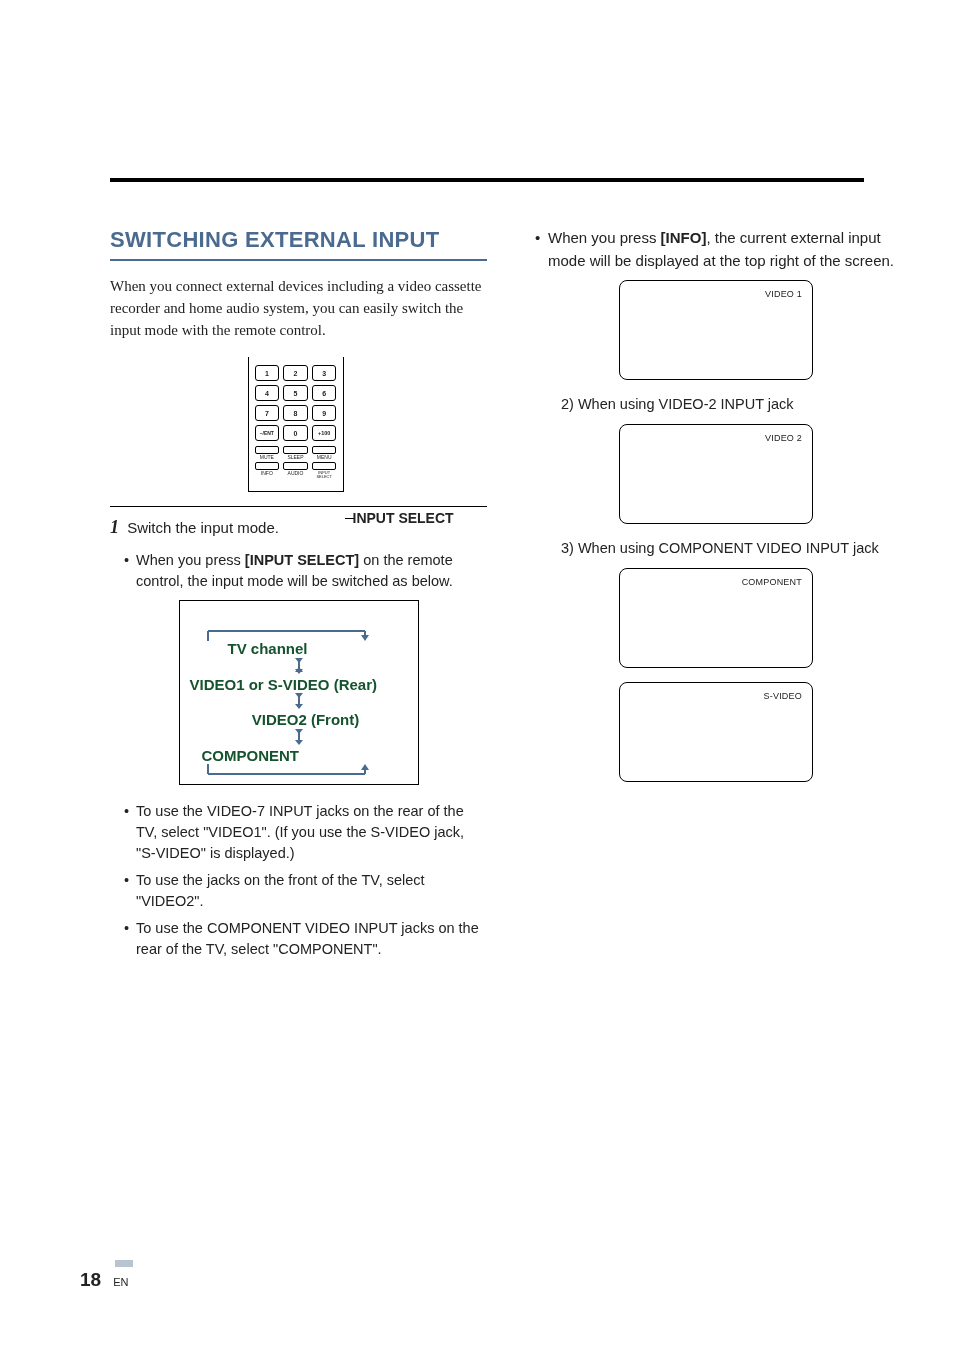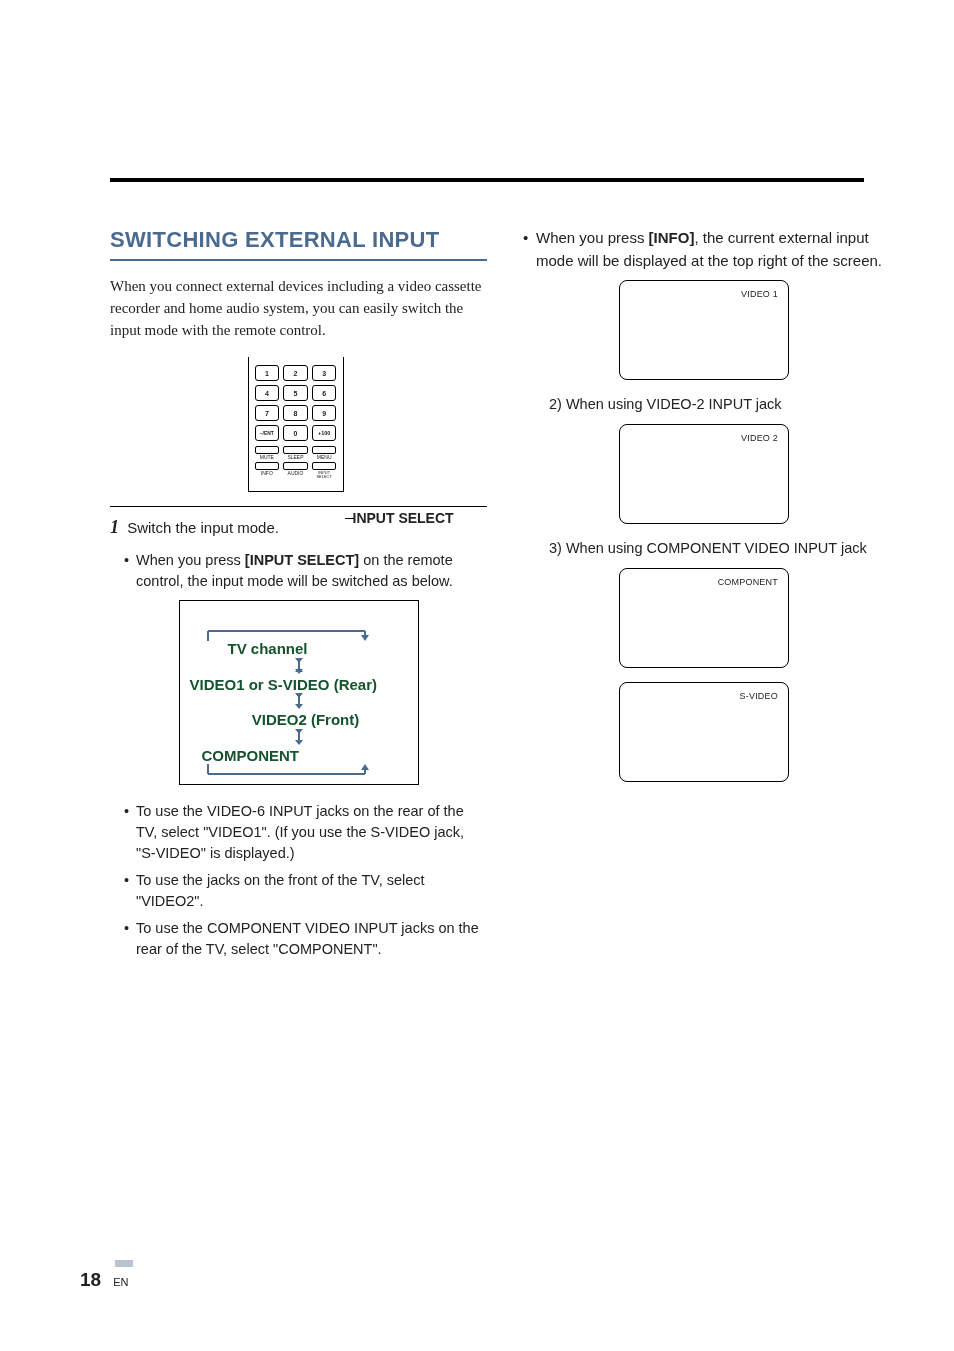--- a/index.html
+++ b/index.html
@@ -15,21 +15,21 @@
   .page {
     padding: 170px 90px 0 110px;
   }
   .hr-top {
     border: 0;
     border-top: 4px solid #000;
     margin-bottom: 45px;
   }
   .columns {
     display: flex;
-    gap: 36px;
+    gap: 48px;
   }
   .col-left {
     flex: 0 0 50%;
   }
   .col-right {
     flex: 0 0 48%;
   }
   .section-title {
     font-size: 22px;
     font-weight: bold;
@@ -173,21 +173,21 @@
     display: block;
   }
   .sublist {
     font-size: 14.5px;
     line-height: 1.5;
     margin: 0 0 0 26px;
   }
   .tv-screen {
     border: 1.5px solid #000;
     border-radius: 8px;
-    width: 170px;
+    width: 194px;
     height: 100px;
     margin: 8px auto 14px auto;
     position: relative;
   }
   .tv-label {
     position: absolute;
     right: 10px;
     top: 8px;
     font-size: 9px;
     letter-spacing: 0.2px;
@@ -341,21 +341,21 @@
         <div class="diagline dl4">COMPONENT</div>
         <svg class="arrow-up-svg" width="230" height="12">
           <line x1="20" y1="10" x2="177" y2="10" stroke="#4a6a8f" stroke-width="2"></line>
           <line x1="177" y1="2" x2="177" y2="10" stroke="#4a6a8f" stroke-width="2"></line>
           <polygon points="173,6 181,6 177,0" fill="#4a6a8f"></polygon>
           <line x1="20" y1="0" x2="20" y2="10" stroke="#4a6a8f" stroke-width="2"></line>
         </svg>
       </div>
 
       <ul class="bullets">
-        <li>To use the VIDEO-6 INPUT jacks on the rear of the TV, select "VIDEO1". (If you use the S-VIDEO jack, "S-VIDEO" is displayed.)</li>
+        <li>To use the VIDEO-7 INPUT jacks on the rear of the TV, select "VIDEO1". (If you use the S-VIDEO jack, "S-VIDEO" is displayed.)</li>
         <li>To use the jacks on the front of the TV, select "VIDEO2".</li>
         <li>To use the COMPONENT VIDEO INPUT jacks on the rear of the TV, select "COMPONENT".</li>
       </ul>
     </div>
 
     <div class="col-right">
       <ul class="right-bullets">
         <li>
           <span>When you press </span><b>[INFO]</b><span>, the current external input mode will be displayed at the top right of the screen.</span>
         </li>

